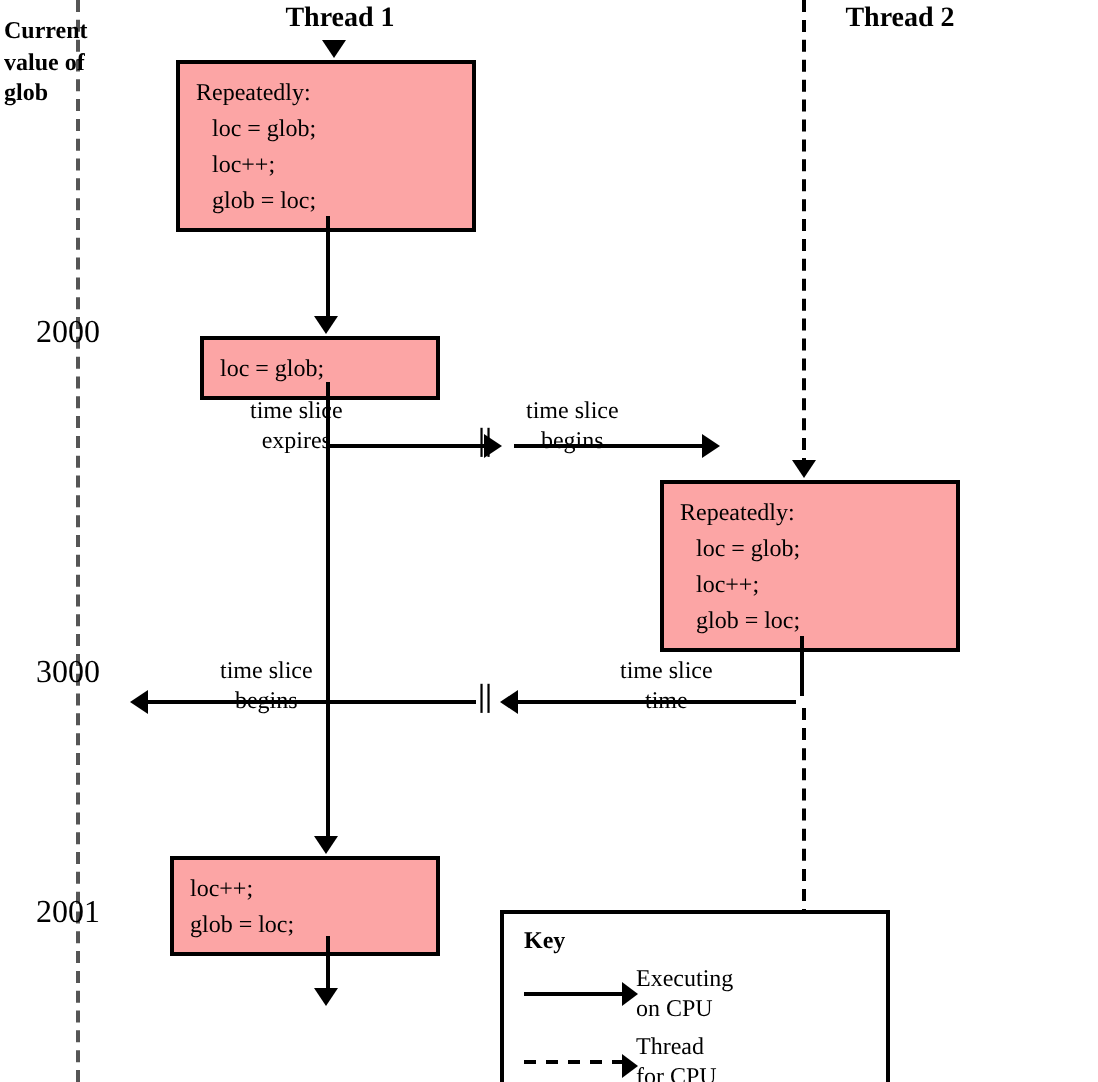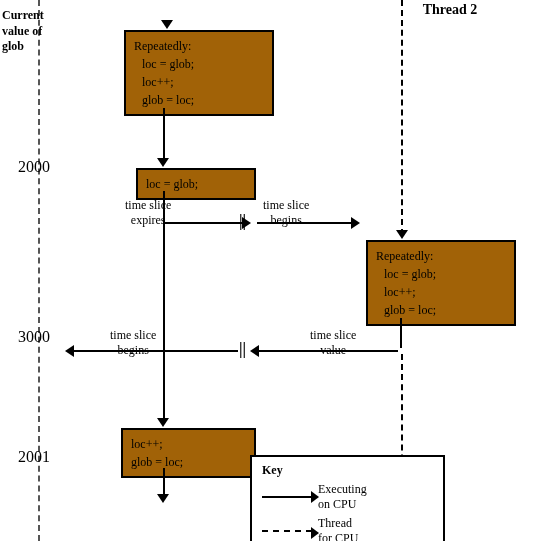--- a/index.html
+++ b/index.html
@@ -53,25 +53,24 @@
       position: absolute;
       top: 2px;
       font-weight: bold;
       font-size: 14px;
       text-align: center;
     }
     
     .box {
       position: absolute;
       border: 2px solid #000;
-      background: #a16207;
+      background: #fca5a5;
       padding: 5px 8px;
       font-size: 12px;
       line-height: 1.5;
-      margin-left: 36px;
     }
     
     .thread-line {
       position: absolute;
       border-left: 2px dashed #000;
     }
     
     .solid-line {
       position: absolute;
       border-left: 2px solid #000;
@@ -190,20 +189,23 @@
   </div>
 
   <div class="axis-value" style="top: 328px;">
     <span>3000</span>
   </div>
 
   <div class="axis-value" style="top: 448px;">
     <span>2001</span>
   </div>
 
+  <div class="thread-header" style="left: 110px; width: 120px;">
+    <span>Thread 1</span>
+  </div>
 
   <div class="thread-header" style="left: 390px; width: 120px;">
     <span>Thread 2</span>
   </div>
 
   <div class="arrow-down" style="left: 161px; top: 20px;"></div>
 
   <div class="box" style="left: 88px; top: 30px; width: 150px;">
     <div>Repeatedly:</div>
     <div style="padding-left:8px;">loc = glob;</div>
@@ -245,21 +247,21 @@
     <div style="padding-left:8px;">loc++;</div>
     <div style="padding-left:8px;">glob = loc;</div>
   </div>
 
   <div class="solid-line" style="left: 400px; top: 318px; height: 30px;"></div>
 
   <div class="h-arrow h-arrow-left" style="left: 258px; top: 350px; width: 140px;"></div>
 
   <div class="ts-label" style="left: 310px; top: 328px;">
     <span>time slice</span><br>
-    <span>value</span>
+    <span>time</span>
   </div>
 
   <div class="vbar" style="left: 239px; top: 340px;">||</div>
 
   <div class="ts-label" style="left: 110px; top: 328px;">
     <span>time slice</span><br>
     <span>begins</span>
   </div>
 
   <div class="h-arrow h-arrow-left" style="left: 73px; top: 350px; width: 165px;"></div>

